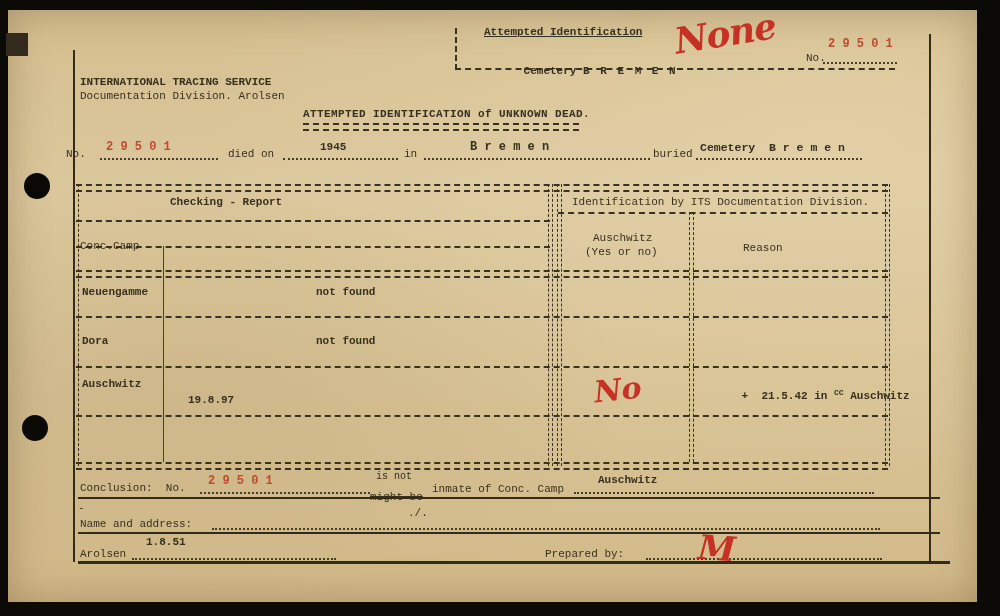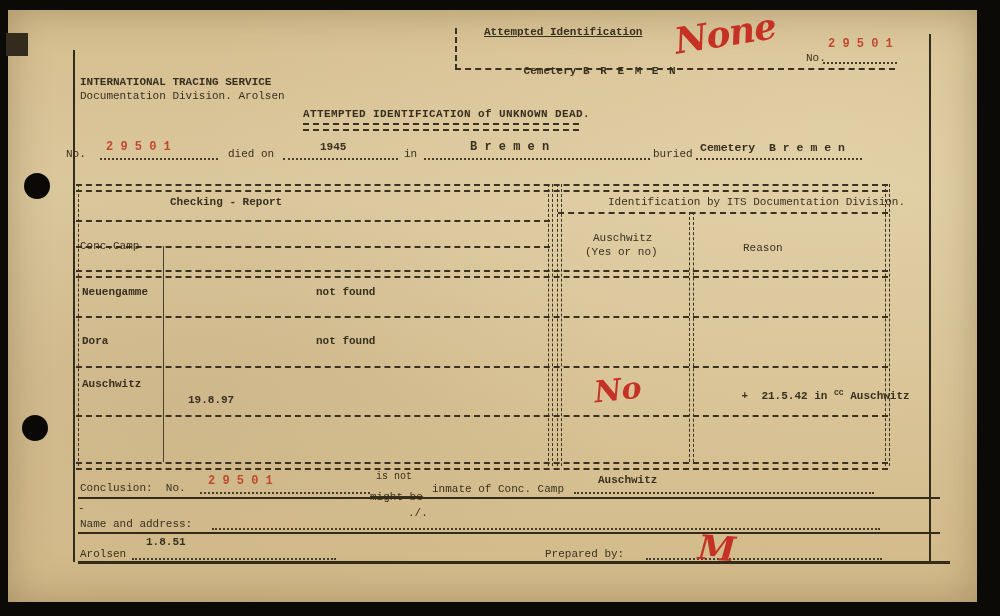--- a/index.html
+++ b/index.html
@@ -82,21 +82,21 @@
 
     <div class="hd1" style="left:68px;top:210px;width:474px;"></div>
     <div class="hd1" style="left:550px;top:202px;width:330px;"></div>
     <div class="hd1" style="left:68px;top:236px;width:474px;"></div>
     <div class="hd2" style="left:68px;top:260px;width:812px;"></div>
     <div class="hd1" style="left:68px;top:306px;width:812px;"></div>
     <div class="hd1" style="left:68px;top:356px;width:812px;"></div>
     <div class="hd1" style="left:68px;top:405px;width:812px;"></div>
 
     <div class="t b" style="left:162px;top:186px;">Checking - Report</div>
-    <div class="t" style="left:564px;top:186px;margin-left:36px;">Identification by ITS Documentation Division.</div>
+    <div class="t" style="left:564px;top:186px;">Identification by ITS Documentation Division.</div>
     <div class="t" style="left:72px;top:230px;">Conc.Camp</div>
     <div class="t" style="left:585px;top:222px;">Auschwitz</div>
     <div class="t" style="left:577px;top:236px;">(Yes or no)</div>
     <div class="t" style="left:735px;top:232px;">Reason</div>
 
     <div class="t b" style="left:74px;top:276px;">Neuengamme</div>
     <div class="t b" style="left:308px;top:276px;">not found</div>
 
     <div class="t b" style="left:74px;top:325px;">Dora</div>
     <div class="t b" style="left:308px;top:325px;">not found</div>

